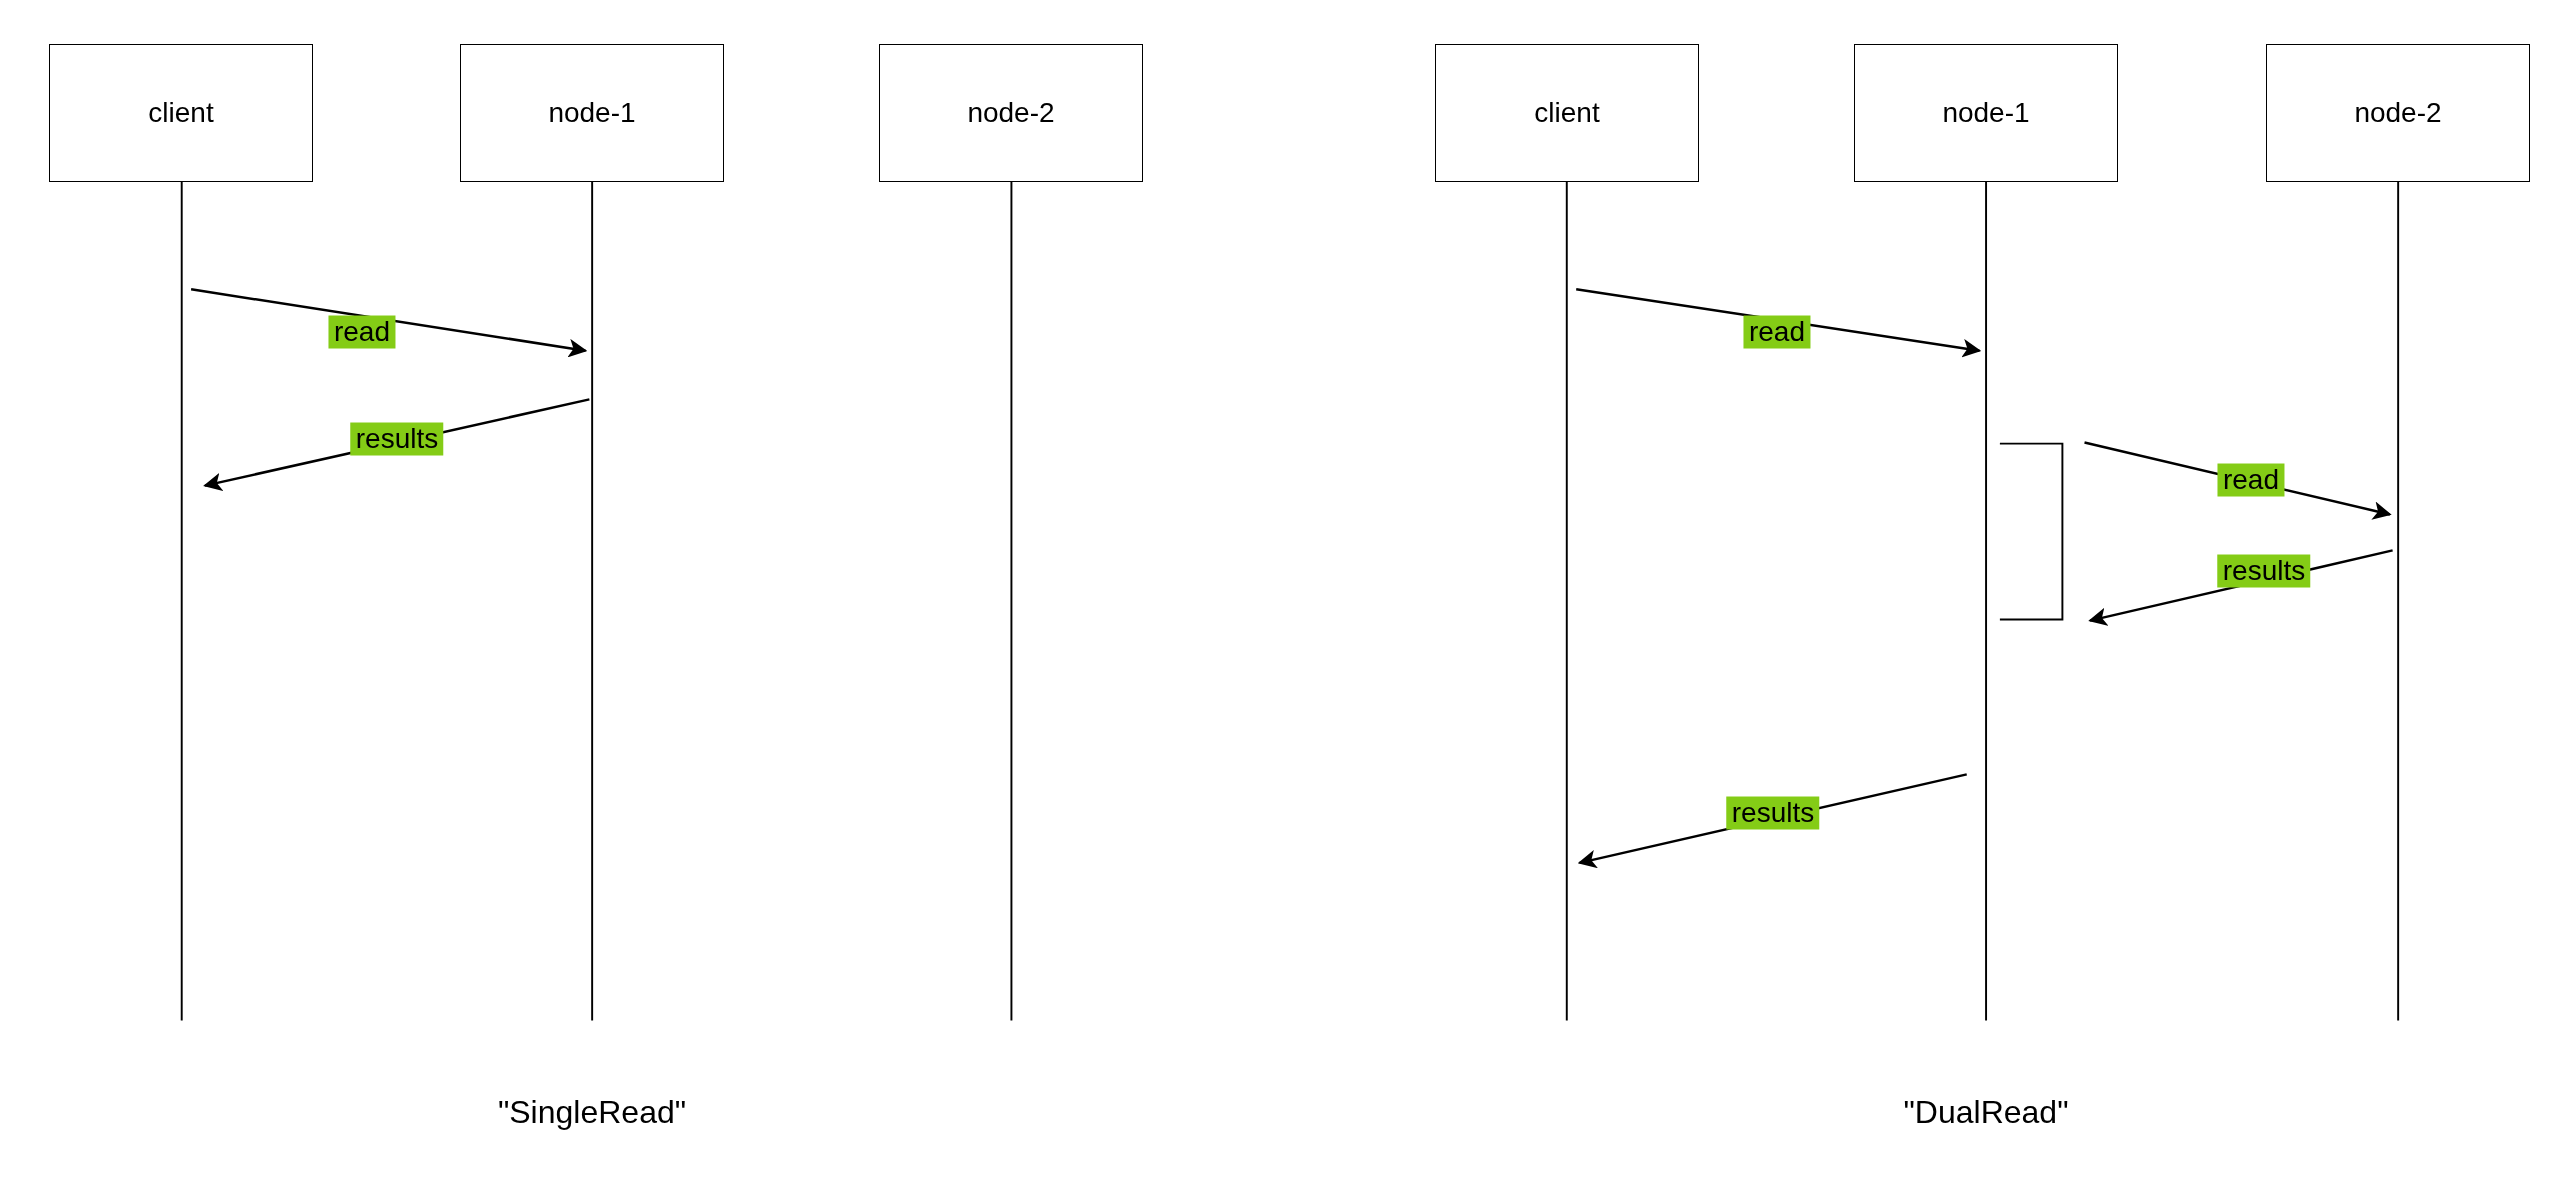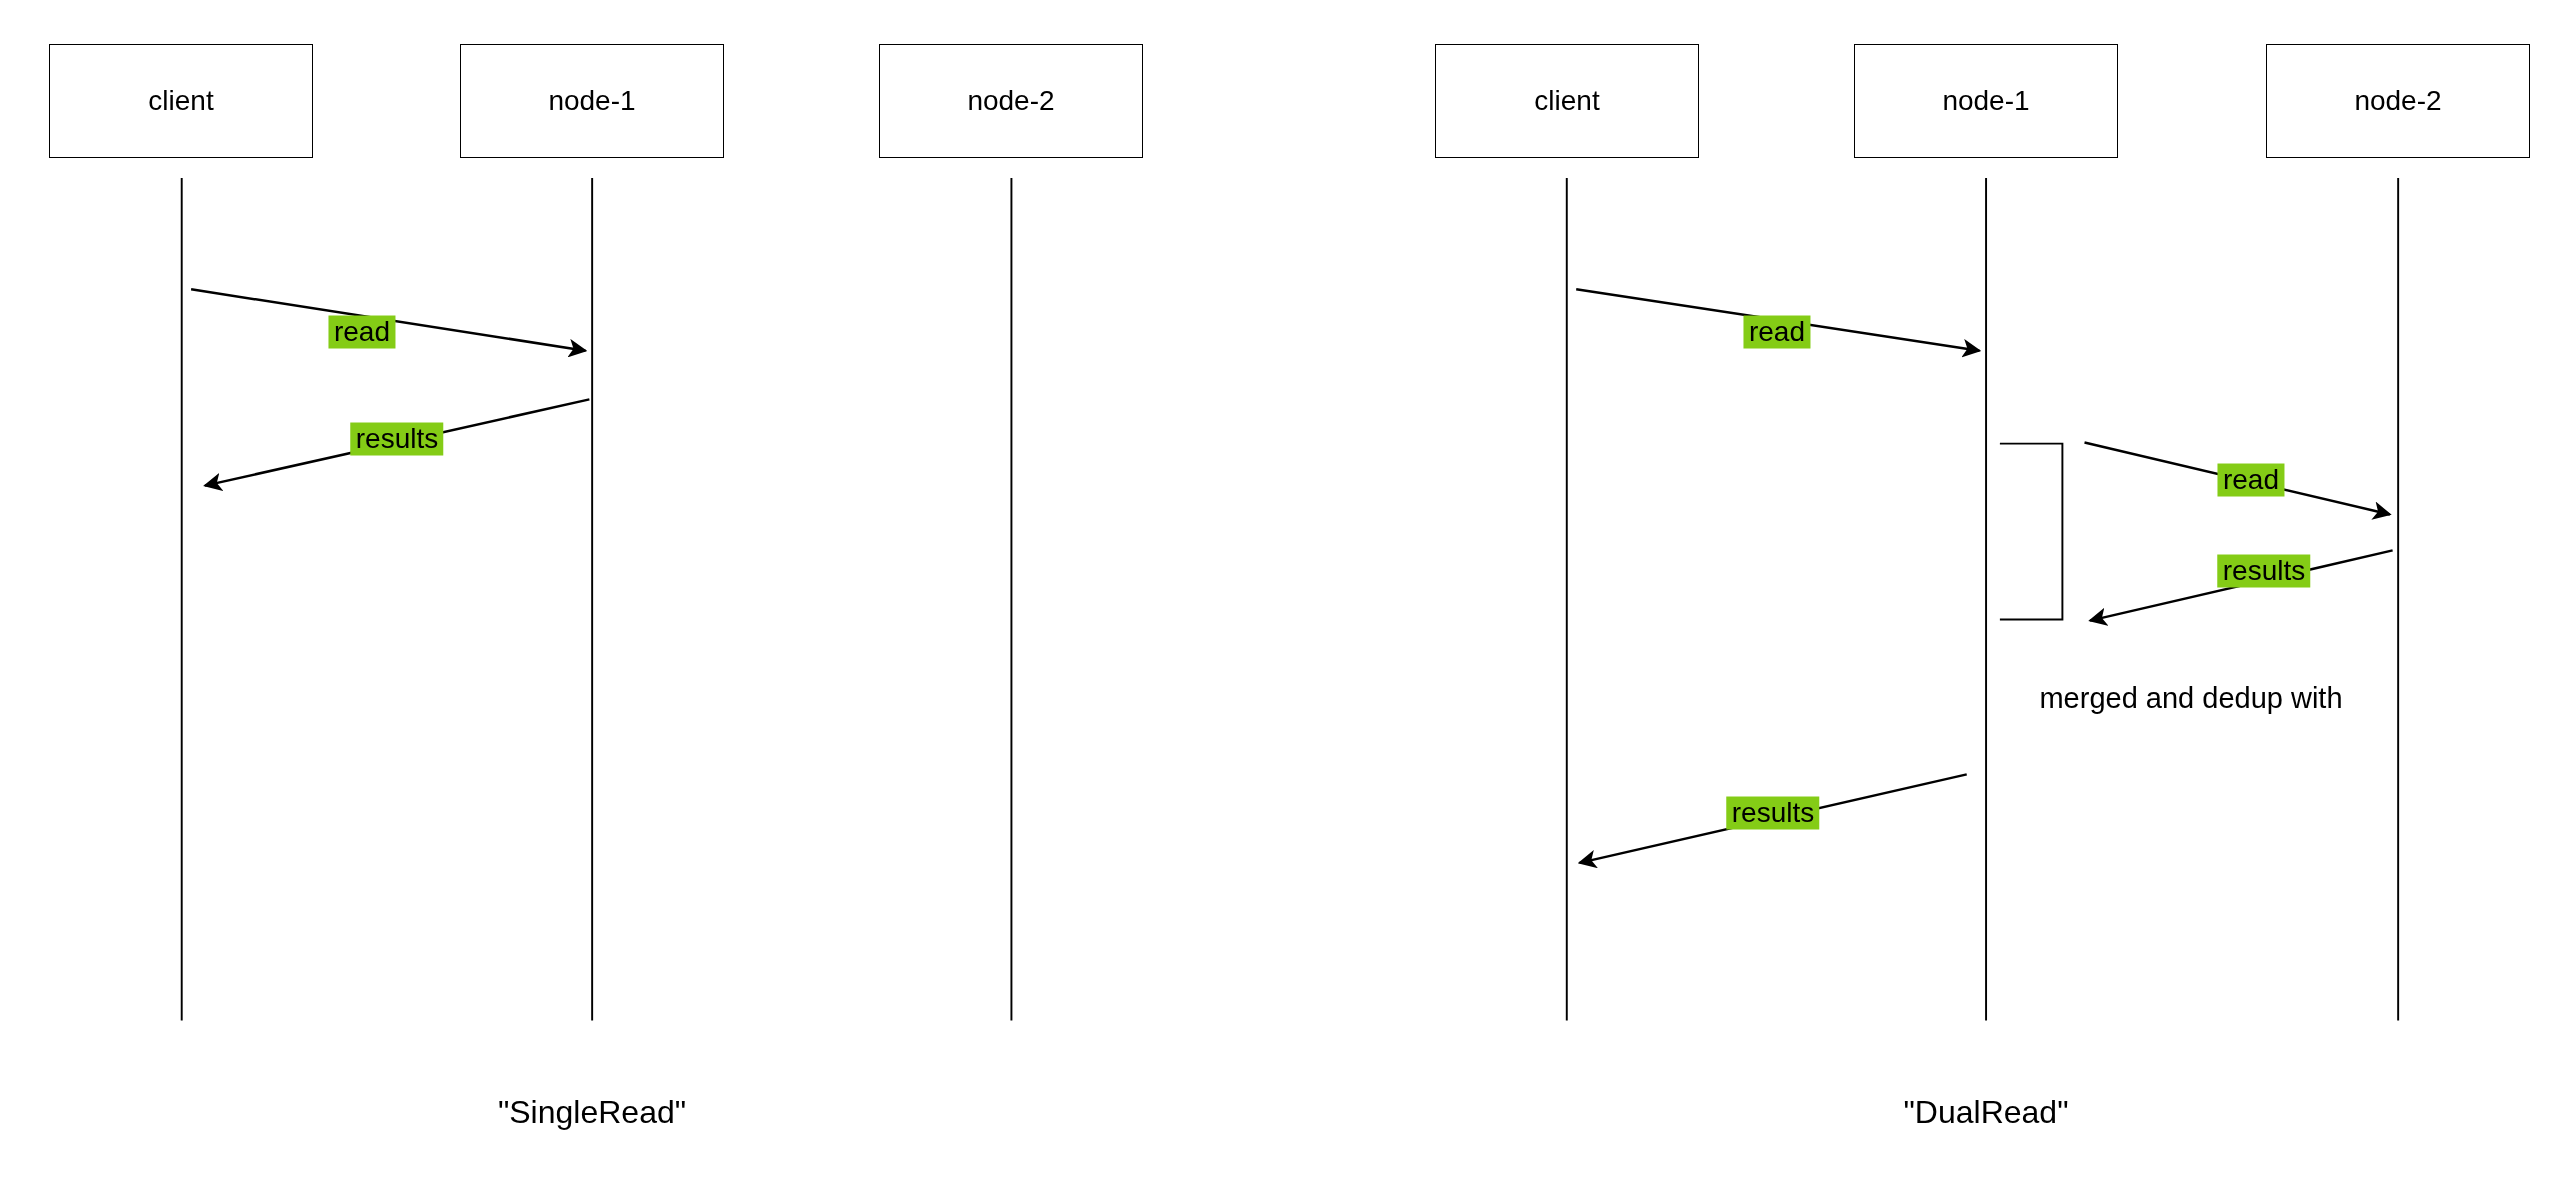--- a/index.html
+++ b/index.html
@@ -17,21 +17,21 @@
     overflow: hidden;
   }
   .canvas svg.diagram {
     position: absolute;
     left: 0;
     top: 0;
   }
   .actor-box {
     position: absolute;
     width: 264px;
-    height: 114px;
+    height: 138px;
     box-sizing: border-box;
     border: 1.7px solid #000000;
     background: #ffffff;
     display: flex;
     align-items: center;
     justify-content: center;
     font-size: 28px;
   }
   .msg-label {
     position: absolute;
@@ -114,19 +114,18 @@
   <div class="actor-box" style="left:2266px; top:44px;">
     <span>node-2</span>
   </div>
 
   <div class="msg-label" style="left:1777px; top:332px;">read</div>
   <div class="msg-label" style="left:2251px; top:480px;">read</div>
   <div class="msg-label" style="left:2264px; top:571px;">results</div>
   <div class="msg-label" style="left:1773px; top:813px;">results</div>
 
   <div class="note-text" style="left:2191px; top:698px;">
-    <span>merged and dedup with</span>
   </div>
 
   <div class="caption" style="left:1986px; top:1112px;">"DualRead"</div>
 
 </div>
 
 
 </body></html>

